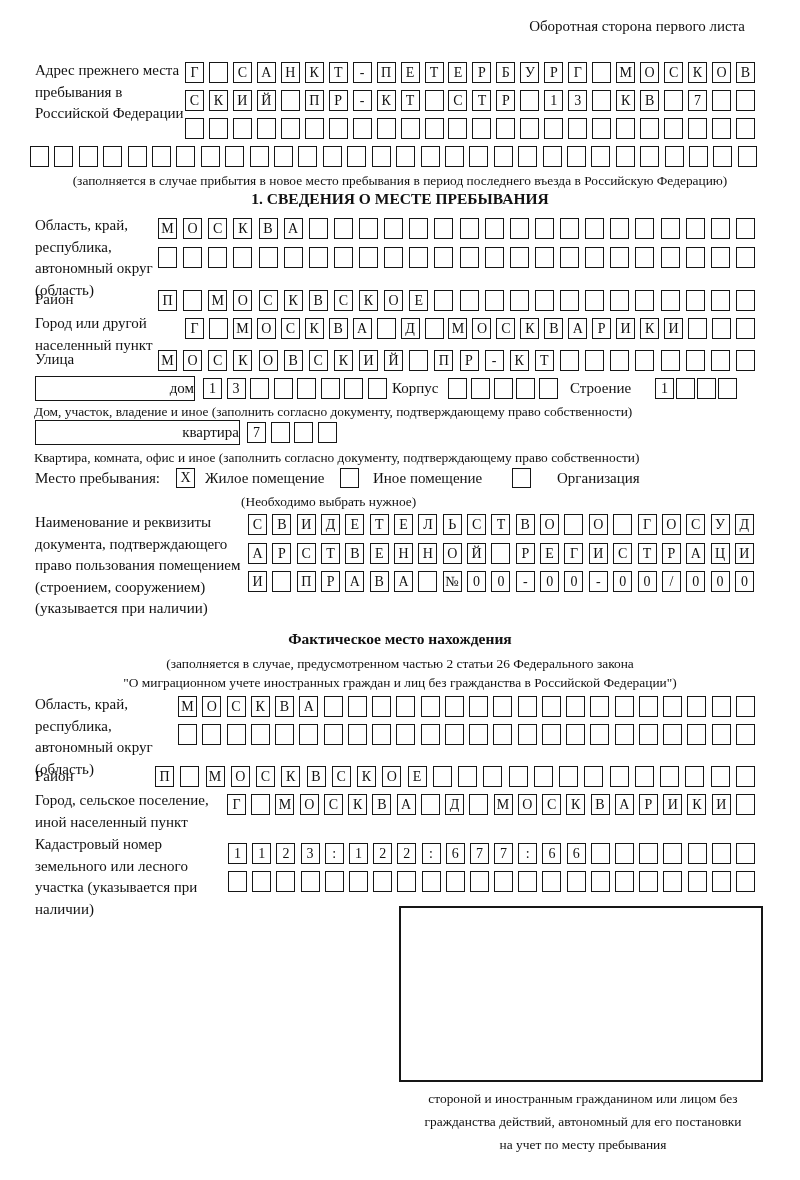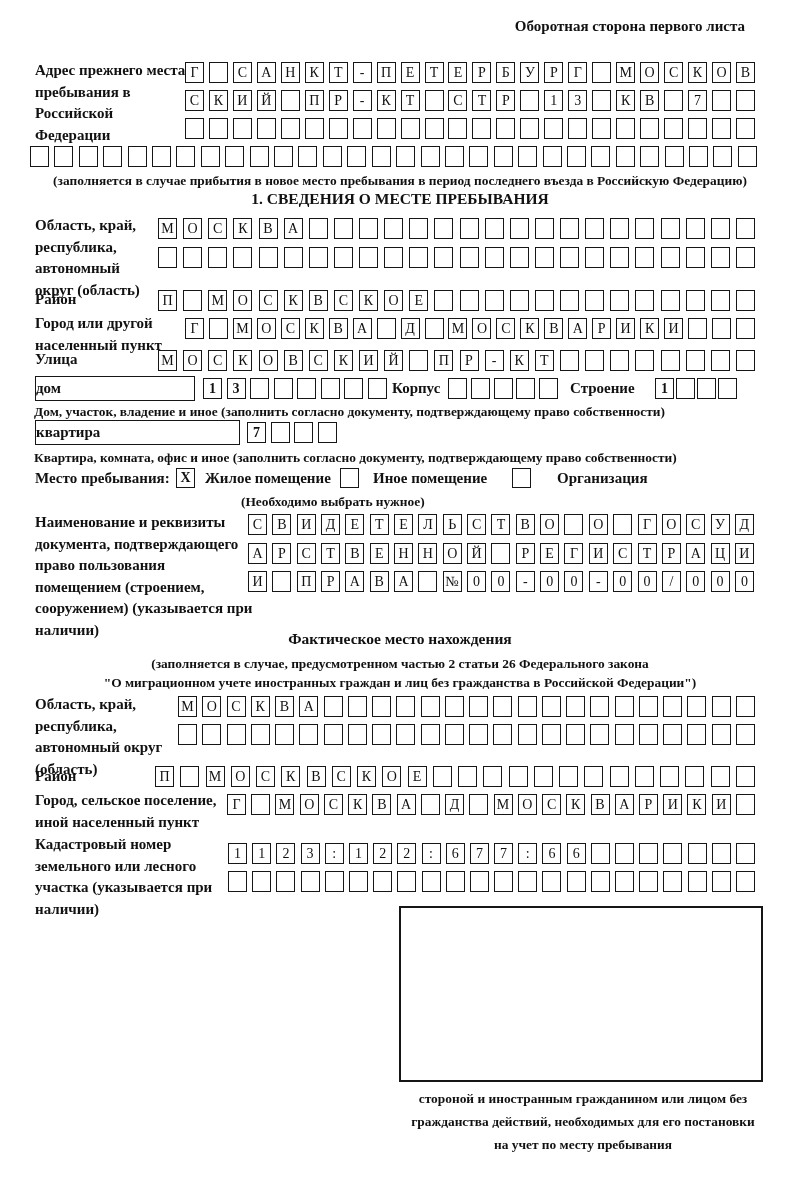--- a/index.html
+++ b/index.html
@@ -1,27 +1,27 @@
 <!DOCTYPE html>
 <html><head>
 <meta charset="utf-8">
 <style>
   html,body{margin:0;padding:0;background:#fff;}
   #page{position:relative;width:800px;height:1180px;background:#ffffff;overflow:hidden;
         font-family:"Liberation Serif","DejaVu Serif",serif;color:#111;}
-  .abs{position:absolute;font-weight:bold;}
+  .abs{position:absolute;}
   .row{position:absolute;display:flex;justify-content:space-between;}
   .cell{flex:0 0 auto;width:19px;height:21px;border:1.6px solid #161616;box-sizing:border-box;
         display:flex;align-items:center;justify-content:center;font-size:14px;line-height:1;}
   .lbl{font-size:15px;line-height:21.5px;}
   .note{font-size:13.4px;line-height:18px;text-align:right;}
   .title{font-weight:bold;font-size:15.5px;text-align:center;}
   .center{text-align:center;width:800px;left:0;}
   .wbox{position:absolute;height:25px;border:1.6px solid #161616;box-sizing:border-box;
-        display:flex;align-items:center;justify-content:flex-start;font-size:15px;}
+        display:flex;align-items:center;justify-content:flex-end;font-size:15px;}
   .cbox{position:absolute;width:19px;height:20px;border:1.6px solid #161616;box-sizing:border-box;
         display:flex;align-items:center;justify-content:center;font-size:14px;}
   .stamp{position:absolute;border:2px solid #161616;box-sizing:border-box;background:#fff;}
 </style>
 </head>
 <body>
 
 <div id="page">
 
   <div class="abs lbl" style="top:16px;left:0;width:745px;text-align:right">Оборотная сторона первого листа</div>
@@ -564,17 +564,17 @@
       <div class="cell"></div>
       <div class="cell"></div>
       <div class="cell"></div>
       <div class="cell"></div>
       <div class="cell"></div>
     </div>
 
   <div class="stamp" style="top:906px;left:399px;width:364px;height:176px"></div>
   <div class="abs note" style="top:1087px;left:383px;width:400px;text-align:center;line-height:23px">
     <div>стороной и иностранным гражданином или лицом без</div>
-    <div>гражданства действий, необходимых для его постановки</div>
+    <div>гражданства действий, автономный для его постановки</div>
     <div>на учет по месту пребывания</div>
   </div>
 
 </div>
 
 </body></html>

